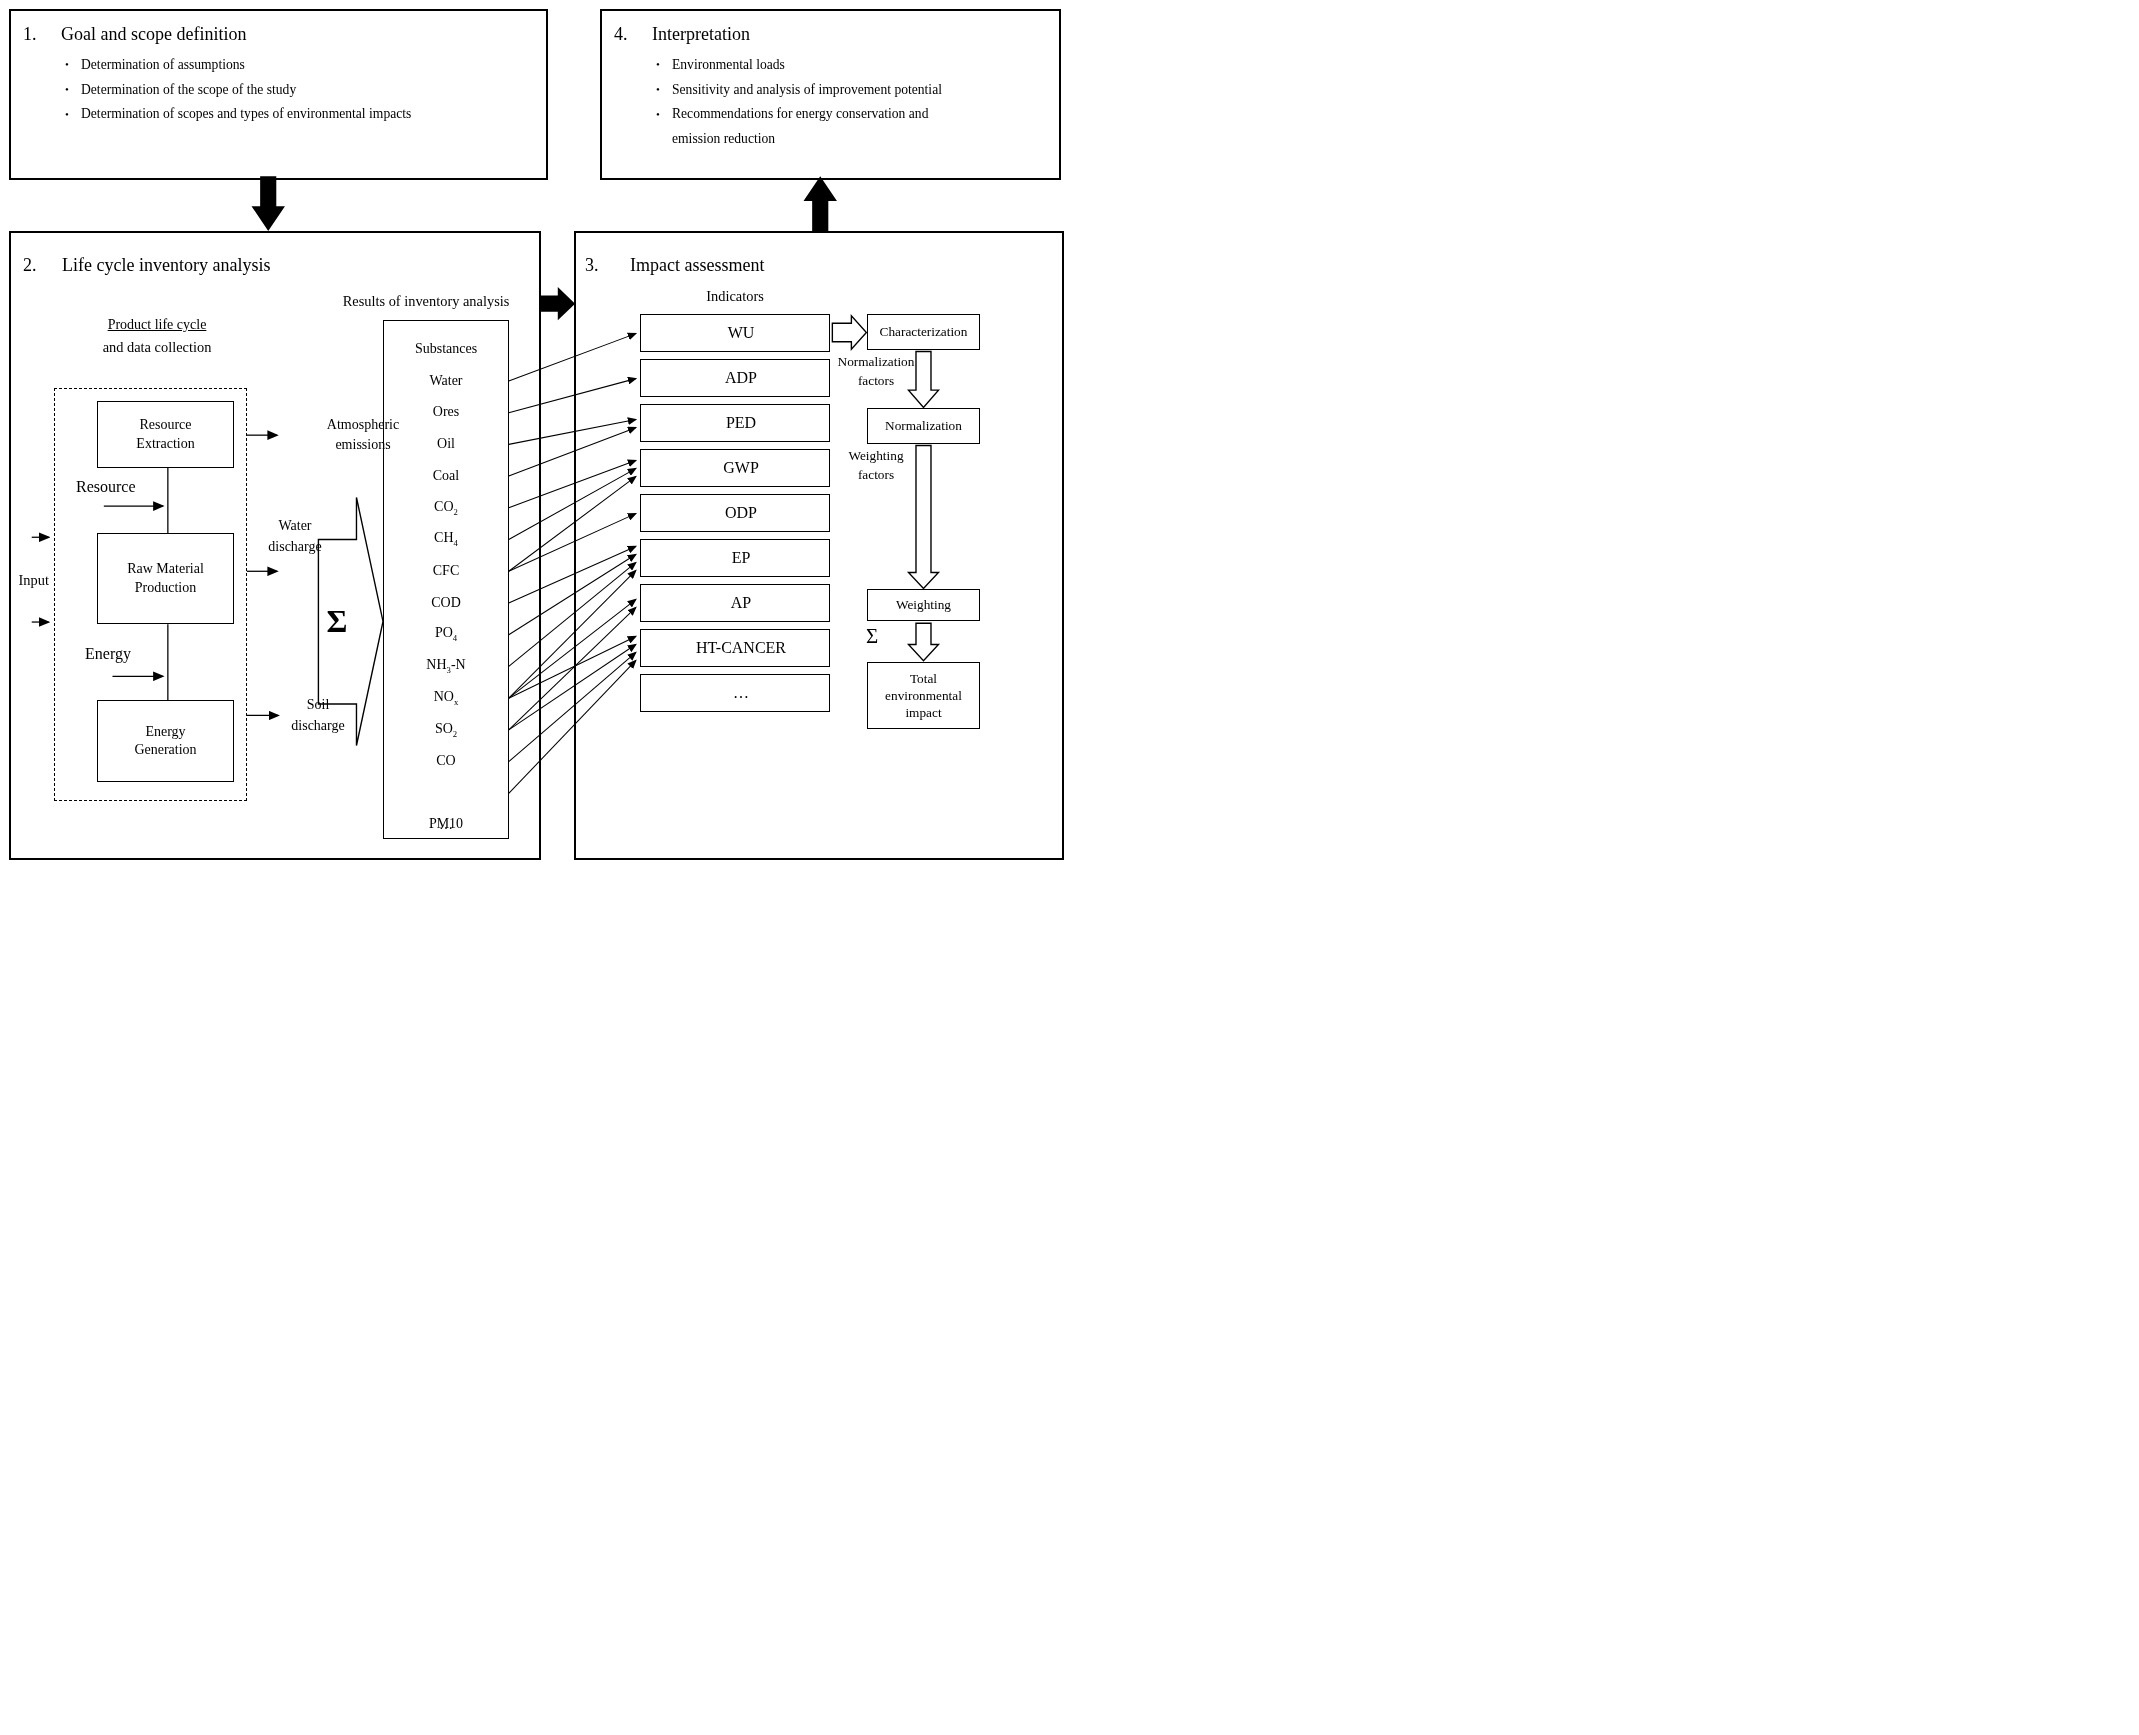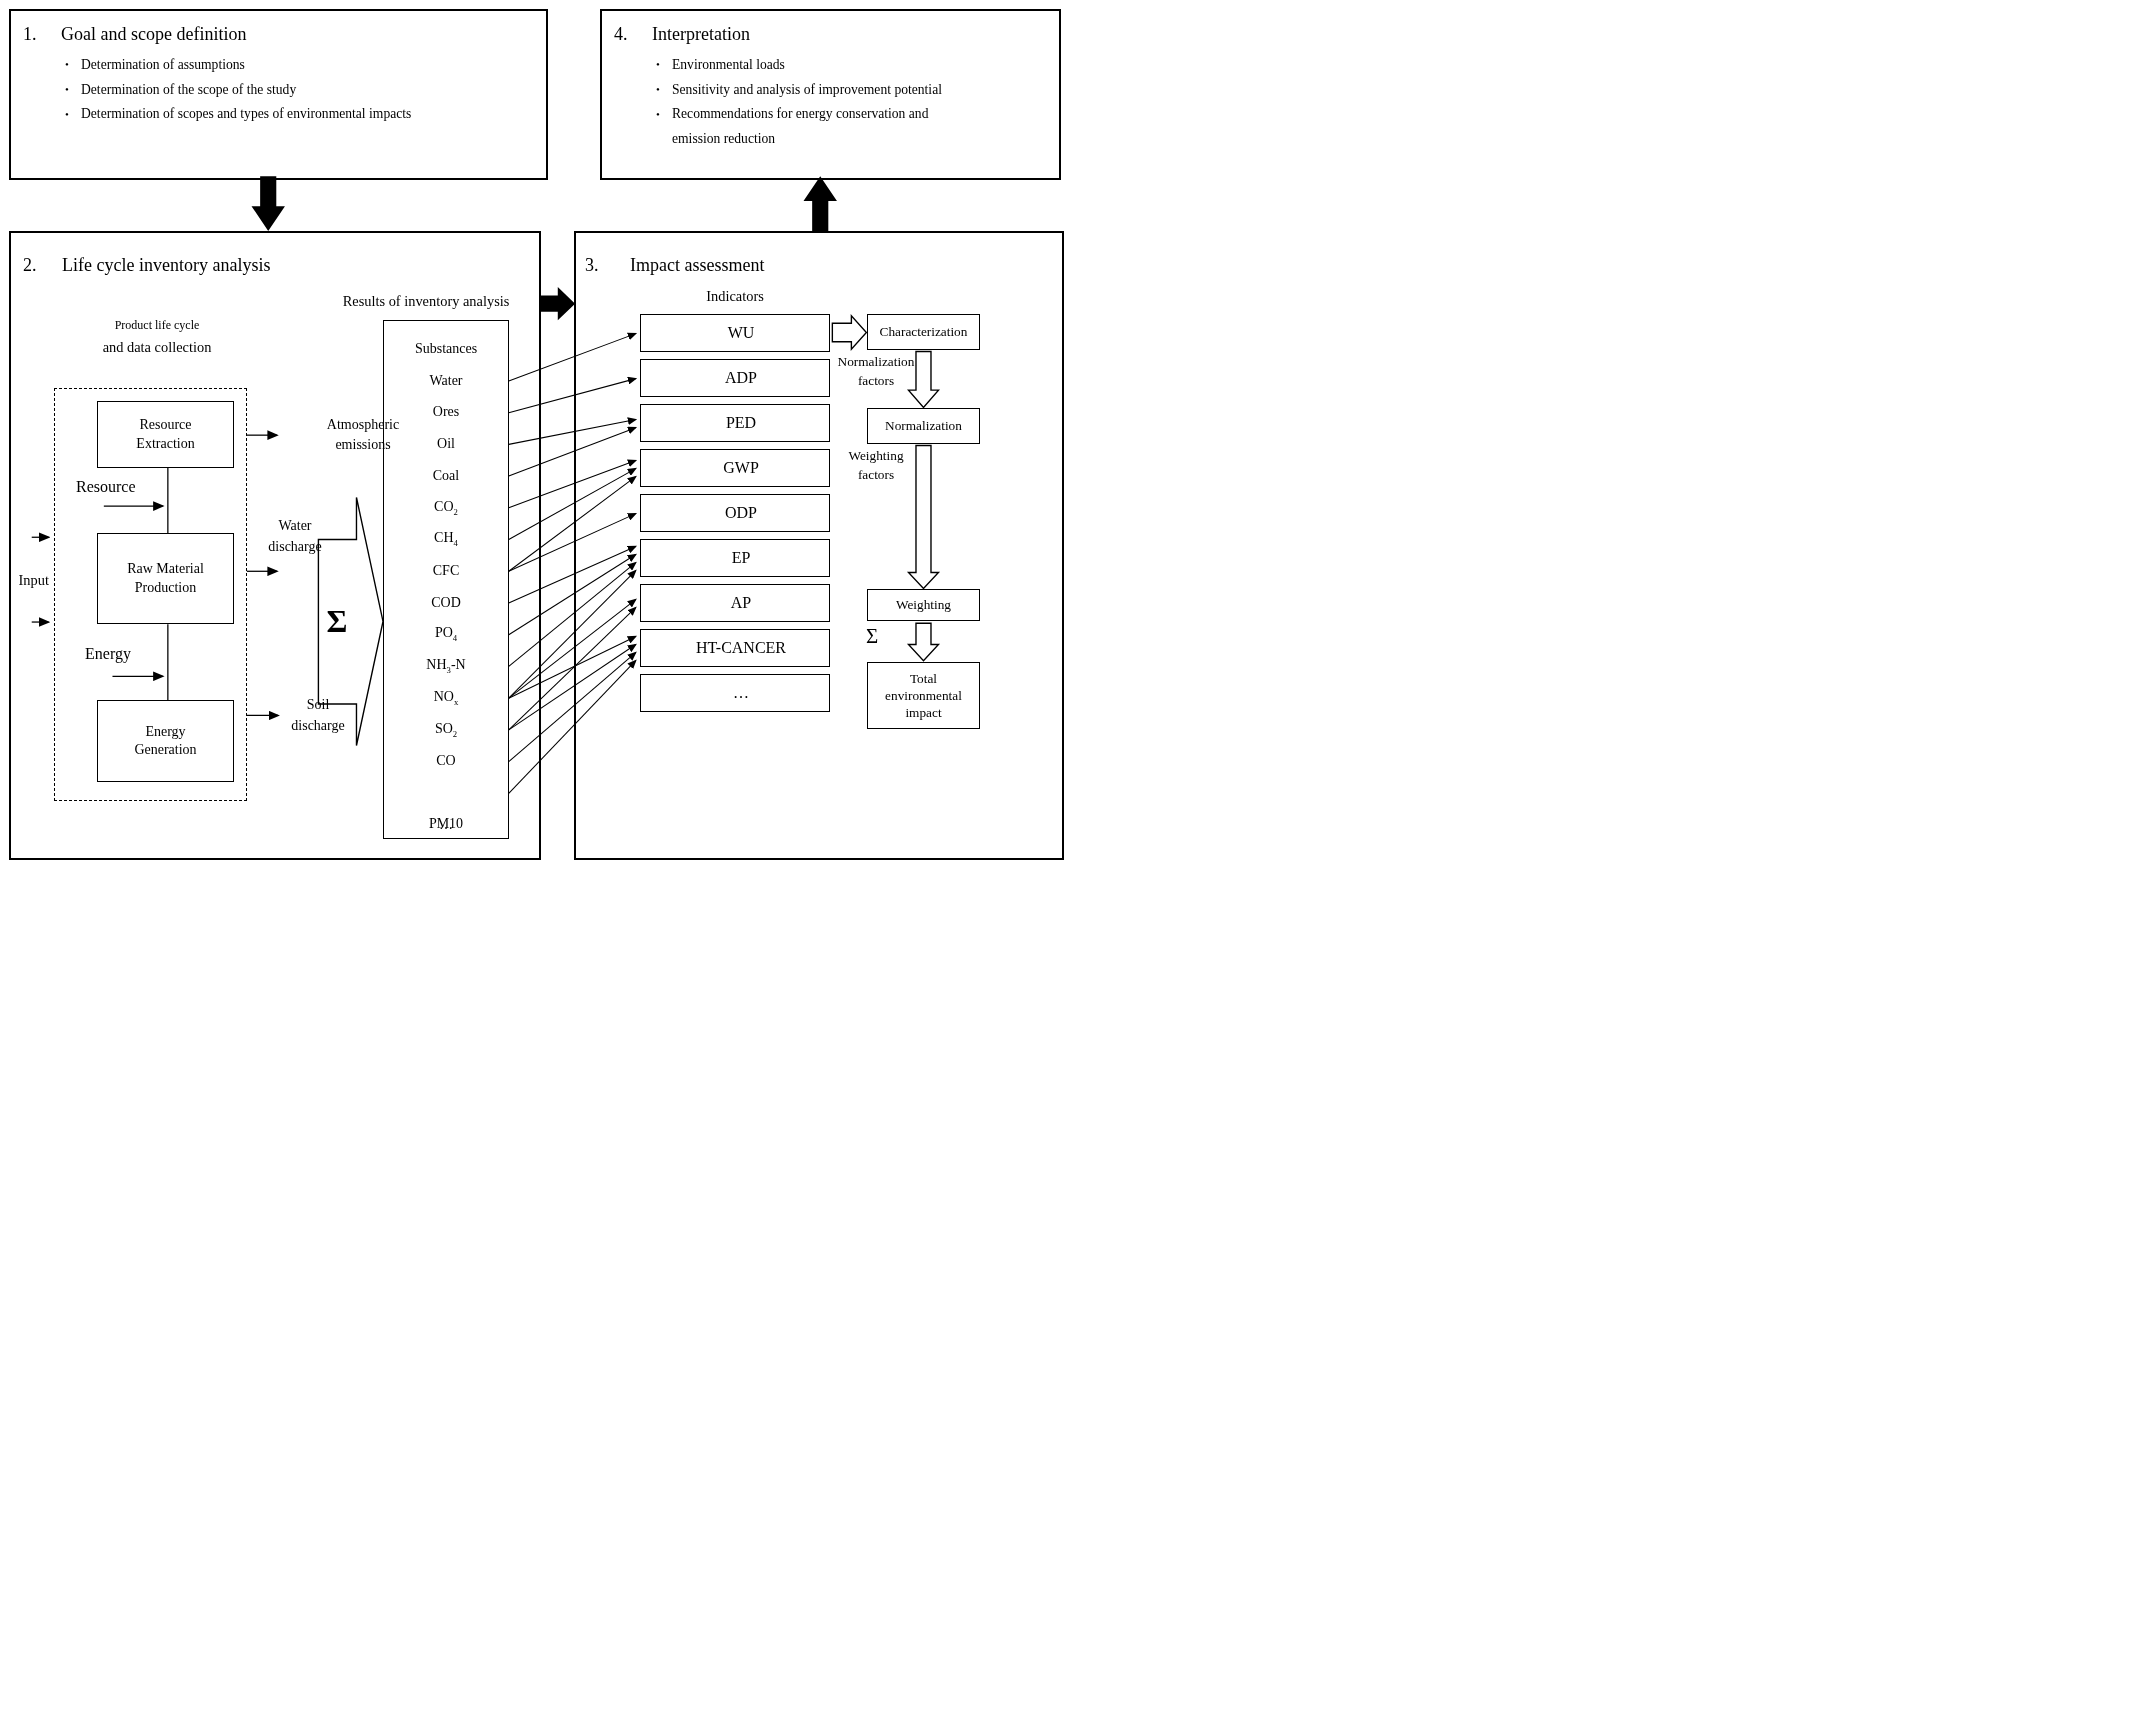--- a/index.html
+++ b/index.html
@@ -127,21 +127,21 @@
         <span class="dot">•</span>
         <span>Recommendations for energy conservation and emission reduction</span>
       </div>
   </div>
 
   <section class="panel" style="left:8.7px;top:231px;width:532px;height:629px;"></section>
   <span class="sec-num" style="left:23px;top:255px;">2.</span>
   <span class="sec-text" style="left:62px;top:255px;">Life cycle inventory analysis</span>
 
   <div class="lbl" style="left:426px;top:301px;font-size:14.4px;text-align:center;">Results of inventory analysis</div>
-  <div class="lbl" style="left:157px;top:325px;font-size:12px;">Product life cycle</div>
+  <div class="lbl" style="left:157px;top:325px;font-size:14px;text-decoration:underline;">Product life cycle</div>
   <div class="lbl" style="left:157px;top:347px;font-size:14.4px;">and data collection</div>
 
   <div class="dashedbox" style="left:54px;top:388px;width:193px;height:413px;"></div>
 
   <div class="pbox" style="left:97px;top:401px;width:137px;height:67px;">Resource Extraction</div>
   <div class="pbox" style="left:97px;top:533px;width:137px;height:91px;">Raw Material Production</div>
   <div class="pbox" style="left:97px;top:700px;width:137px;height:82px;">Energy Generation</div>
 
   <div class="lbll" style="left:76px;top:487px;">Resource</div>
   <div class="lbll" style="left:85px;top:654px;">Energy</div>

